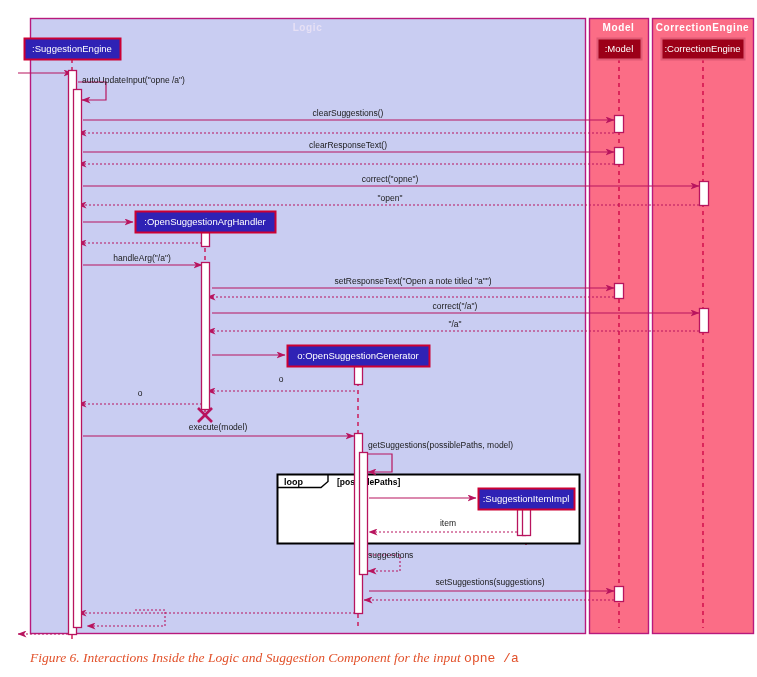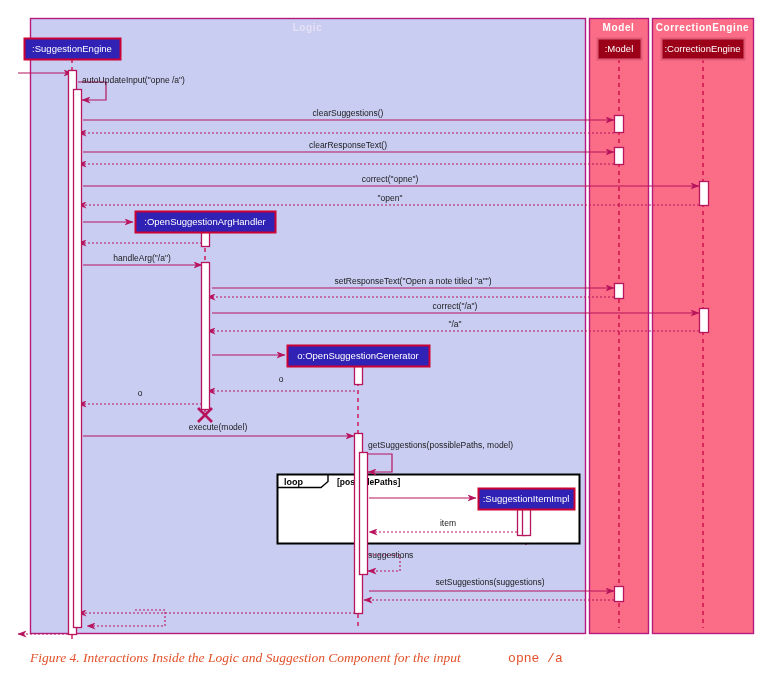--- a/index.html
+++ b/index.html
@@ -62,21 +62,20 @@
     font-family: "Liberation Serif", serif;
     font-style: italic;
     font-size: 13.5px;
     color: #e2512a;
     white-space: nowrap;
   }
   #caption .mono {
     font-family: "Liberation Mono", monospace;
     font-style: normal;
     font-size: 13px;
-    margin-left: 44px;
   }
 </style>
 </head>
 <body>
 
 <div id="diagram-root">
   <svg id="seq" viewBox="0 0 757 677">
     <defs>
       <marker id="arrow-solid" markerWidth="9" markerHeight="7" refX="8.5" refY="3.5" orient="auto" markerUnits="userSpaceOnUse">
         <path d="M0,0 L9,3.5 L0,7 L2.4,3.5 Z" fill="#b8145e"></path>
@@ -263,16 +262,16 @@
       </g>
     <g id="destructions-layer">
         <g>
           <line x1="198" y1="408" x2="212" y2="422" stroke="#b8145e" stroke-width="2.6"></line>
           <line x1="212" y1="408" x2="198" y2="422" stroke="#b8145e" stroke-width="2.6"></line>
         </g>
       </g>
   </svg>
 
   <div id="caption">
-    <span>Figure 4. Interactions Inside the Logic and Suggestion Component for the input</span>
+    <span>Figure 6. Interactions Inside the Logic and Suggestion Component for the input</span>
     <span class="mono">opne /a</span>
   </div>
 </div>
 
 </body></html>

